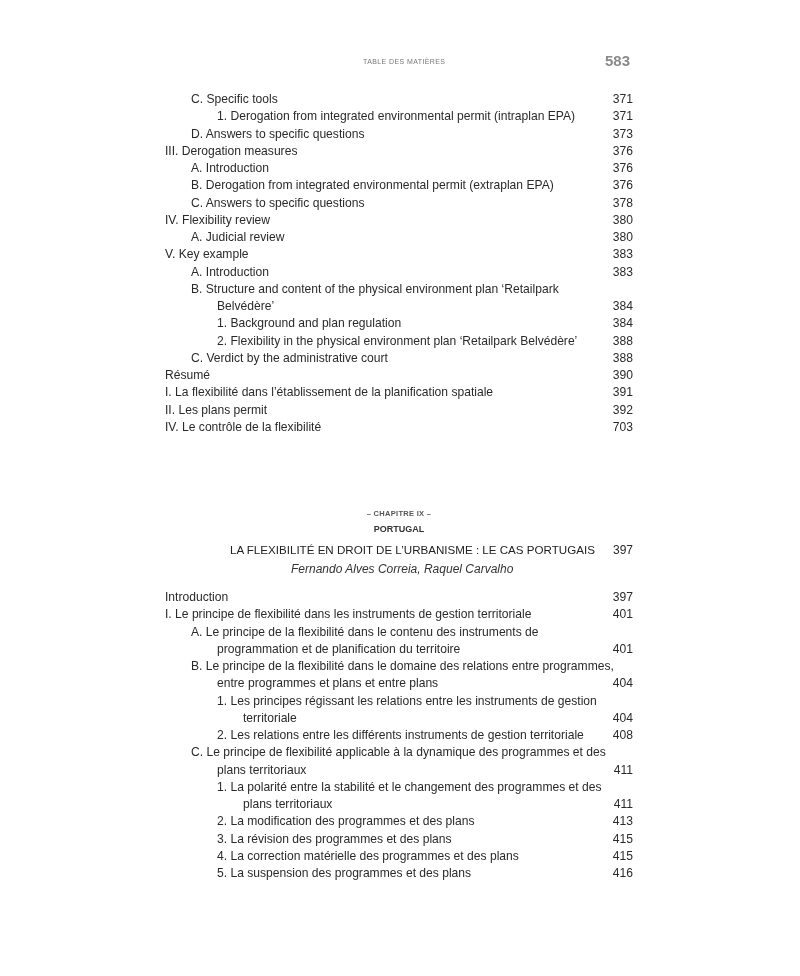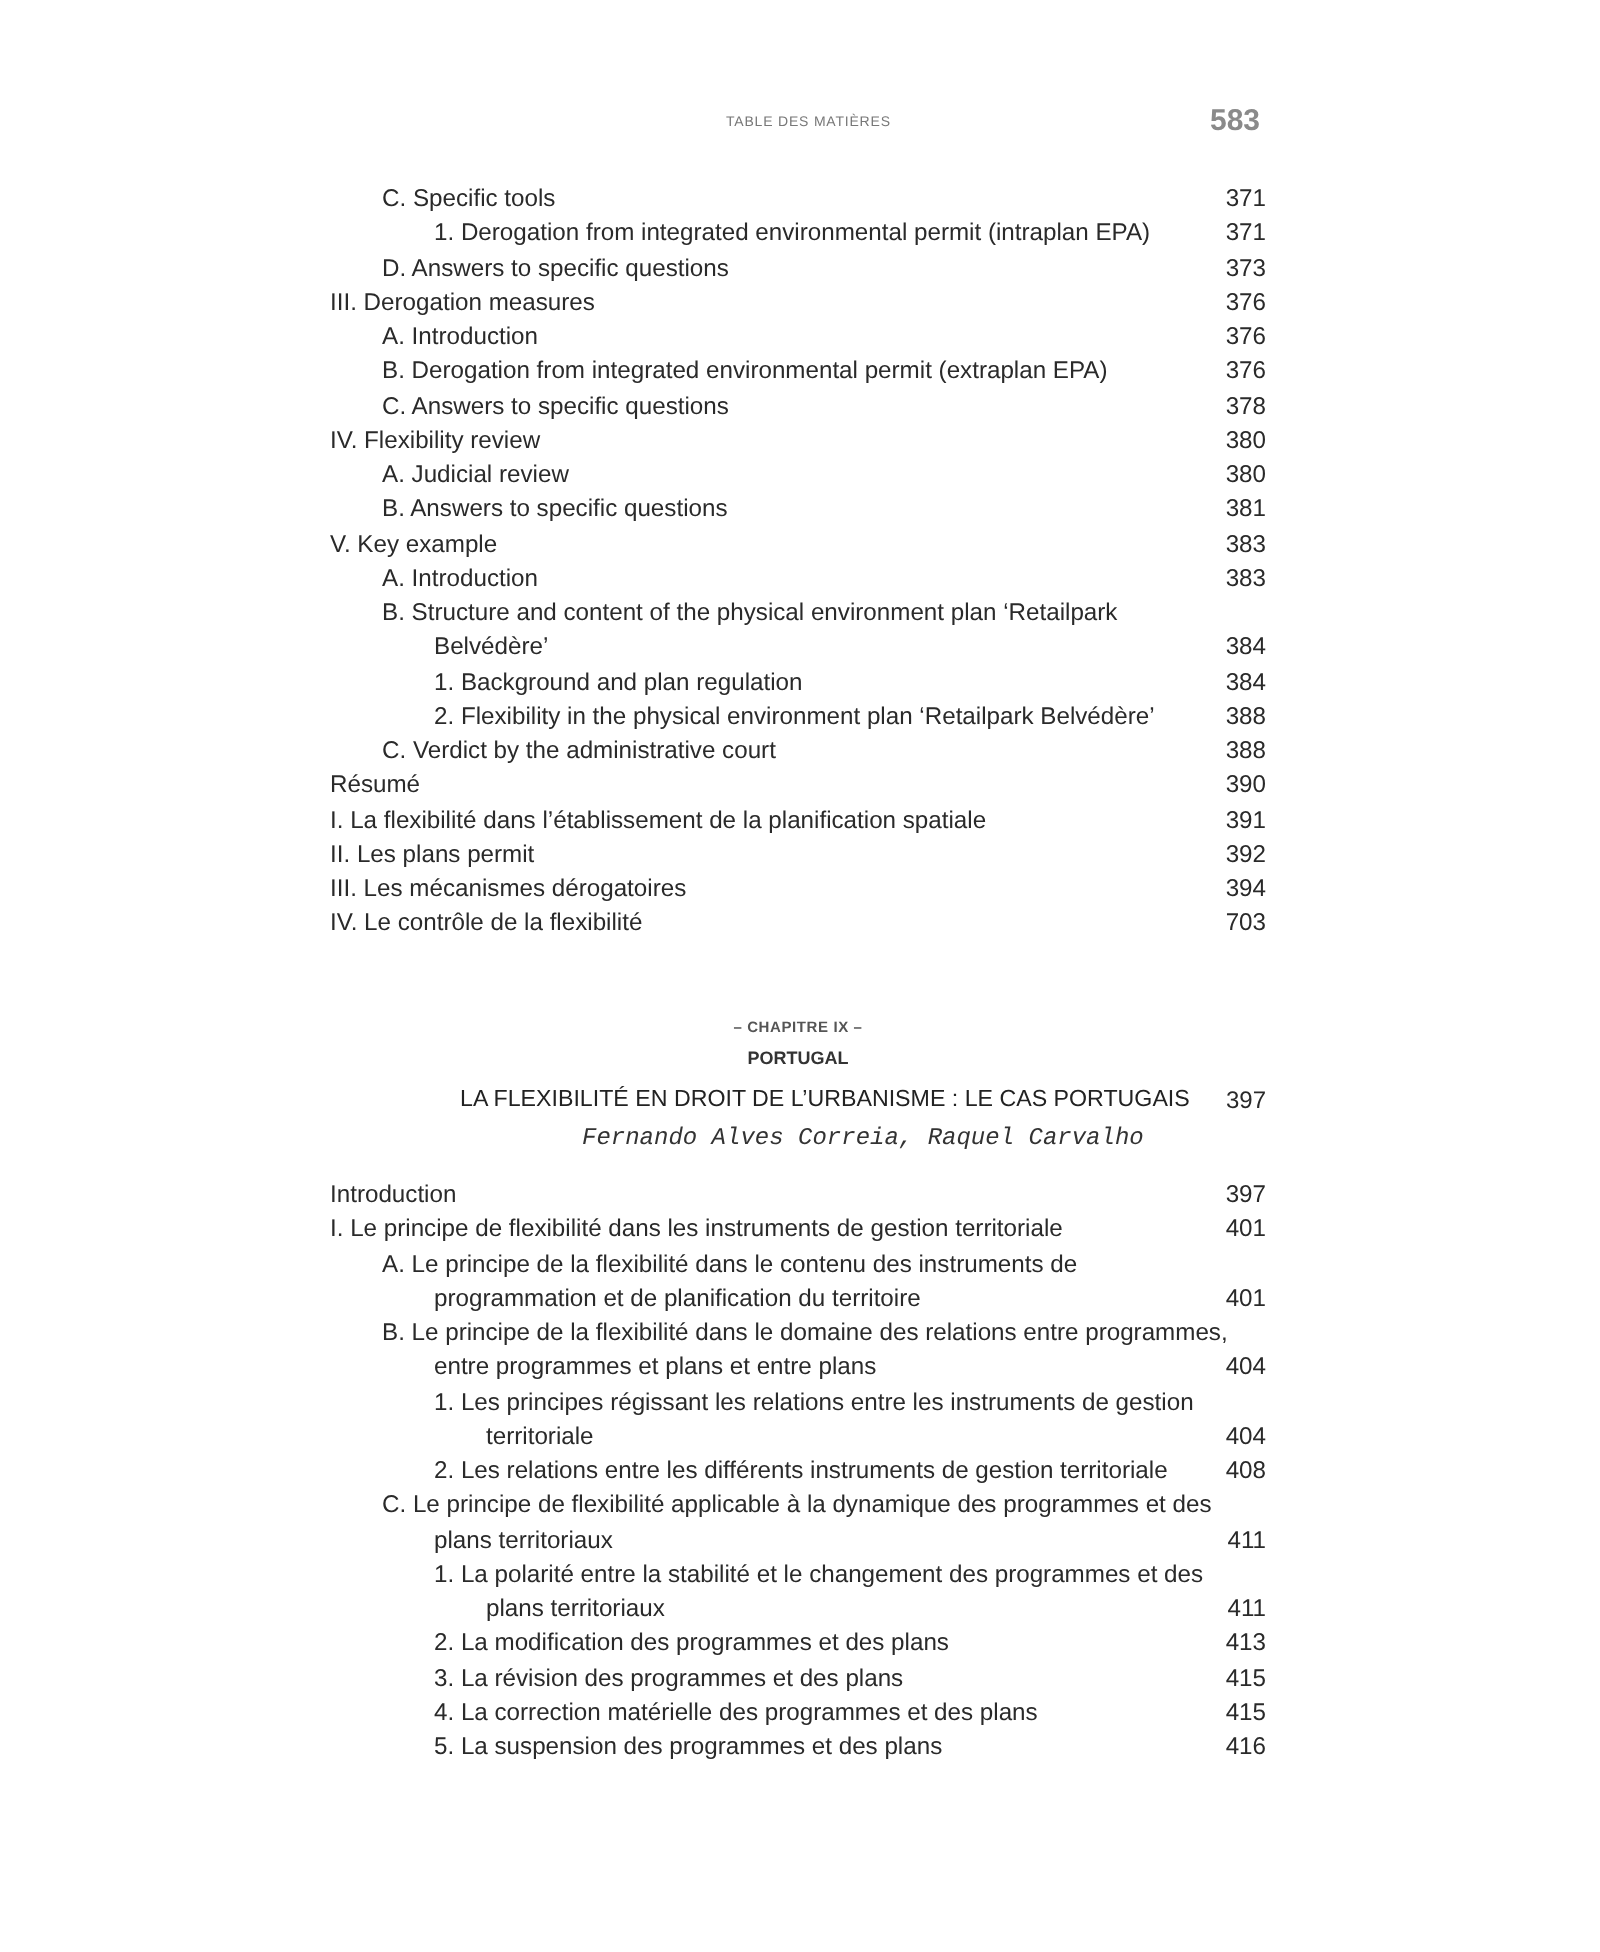--- a/index.html
+++ b/index.html
@@ -16,21 +16,21 @@
   .l0 .txt { left: 0; }
   .l1 .txt { left: 26px; }
   .l2 .txt { left: 52px; }
   .l3 .txt { left: 78px; }
   .chapter { position: absolute; left: 165px; width: 468px; text-align: center; }
   .chap-label { top: 509px; font-size: 7.5px; font-weight: bold; color: #555; letter-spacing: 0.3px; }
   .chap-country { top: 524px; font-size: 9px; font-weight: bold; color: #333; }
   .chap-title-row { position: absolute; left: 165px; top: 543px; width: 468px; height: 18px; font-size: 12px; }
   .chap-title { position: absolute; left: 65px; top: 0; font-weight: normal; font-size: 11.6px; color: #222; }
   .chap-title-pg { position: absolute; right: 0; top: 0; }
-  .chap-authors { position: absolute; left: 291px; top: 562px; font-size: 12px; font-style: italic; color: #333; font-family: Liberation Mono, monospace; }
+  .chap-authors { position: absolute; left: 291px; top: 562px; font-size: 12px; font-style: italic; color: #333; }
   .toc2 { top: 589px; }
 </style>
 </head>
 <body>
 
 <div class="header">
   <span class="header-title">TABLE DES MATIÈRES</span>
   <span class="header-page">583</span>
 </div>
 
@@ -64,24 +64,20 @@
       <span class="pg">378</span>
     </div>
     <div class="row l0">
       <span class="txt">IV. Flexibility review</span>
       <span class="pg">380</span>
     </div>
     <div class="row l1">
       <span class="txt">A. Judicial review</span>
       <span class="pg">380</span>
     </div>
-    <div class="row l1">
-      <span class="txt">B. Answers to specific questions</span>
-      <span class="pg">381</span>
-    </div>
     <div class="row l0">
       <span class="txt">V. Key example</span>
       <span class="pg">383</span>
     </div>
     <div class="row l1">
       <span class="txt">A. Introduction</span>
       <span class="pg">383</span>
     </div>
     <div class="row l1">
       <span class="txt">B. Structure and content of the physical environment plan ‘Retailpark</span>
@@ -107,24 +103,20 @@
       <span class="txt">Résumé</span>
       <span class="pg">390</span>
     </div>
     <div class="row l0">
       <span class="txt">I. La flexibilité dans l’établissement de la planification spatiale</span>
       <span class="pg">391</span>
     </div>
     <div class="row l0">
       <span class="txt">II. Les plans permit</span>
       <span class="pg">392</span>
-    </div>
-    <div class="row l0">
-      <span class="txt">III. Les mécanismes dérogatoires</span>
-      <span class="pg">394</span>
     </div>
     <div class="row l0">
       <span class="txt">IV. Le contrôle de la flexibilité</span>
       <span class="pg">703</span>
     </div>
   </div>
 
 <div class="chapter chap-label">– CHAPITRE IX –</div>
 <div class="chapter chap-country">PORTUGAL</div>
 <div class="chap-title-row">

